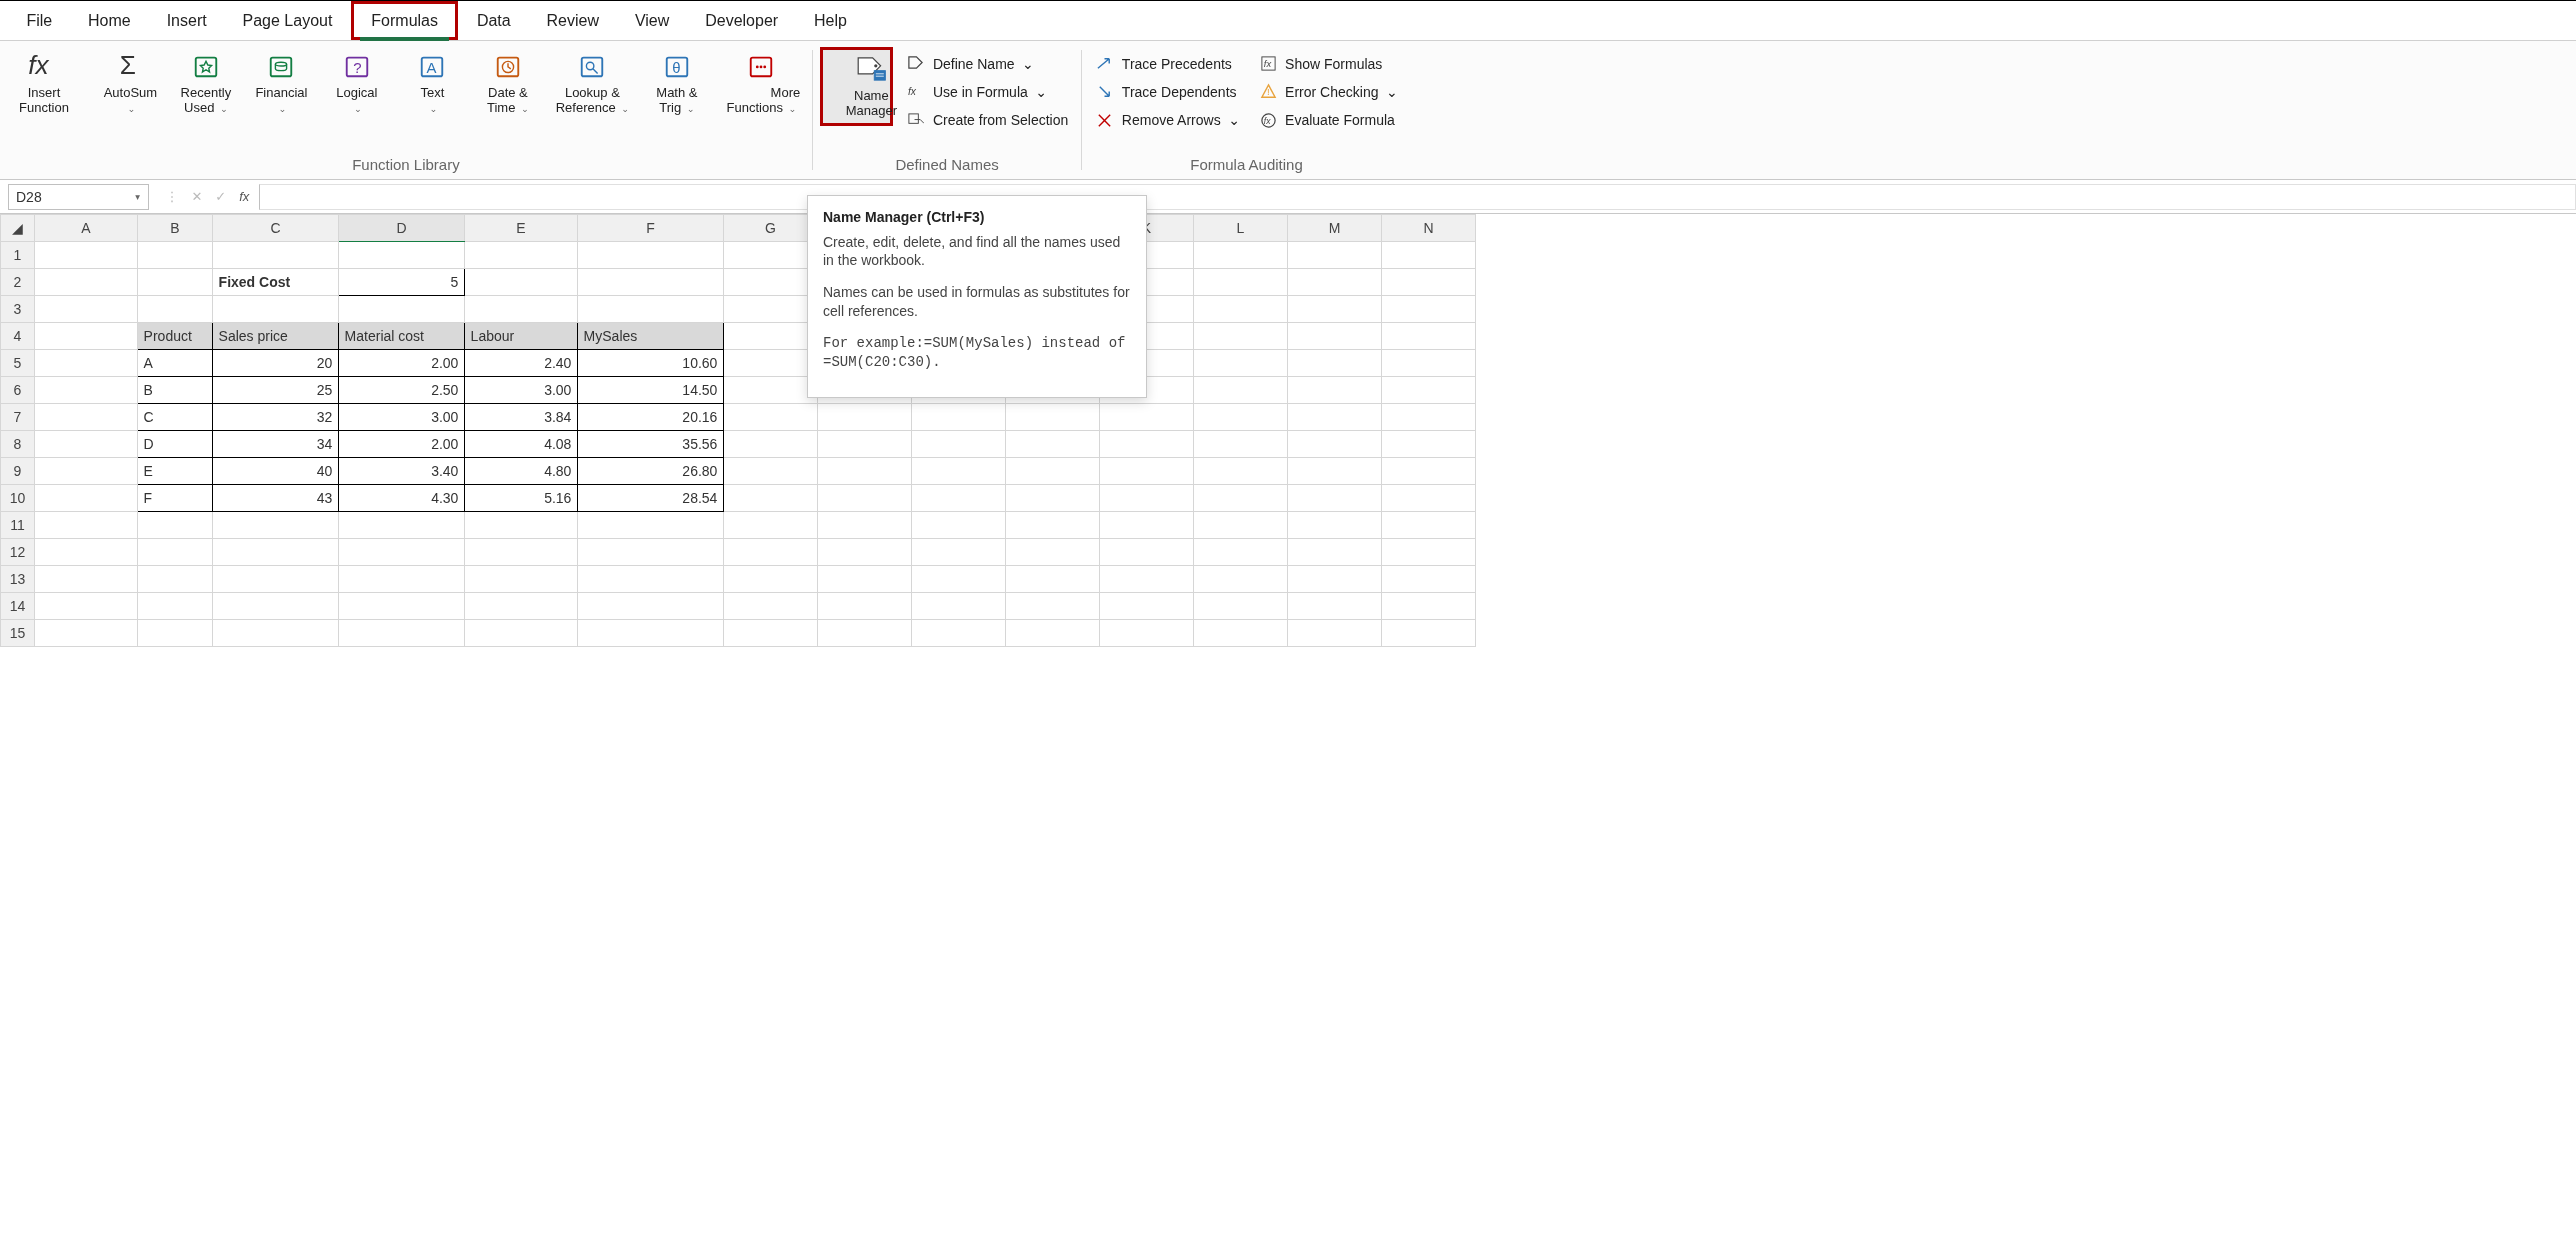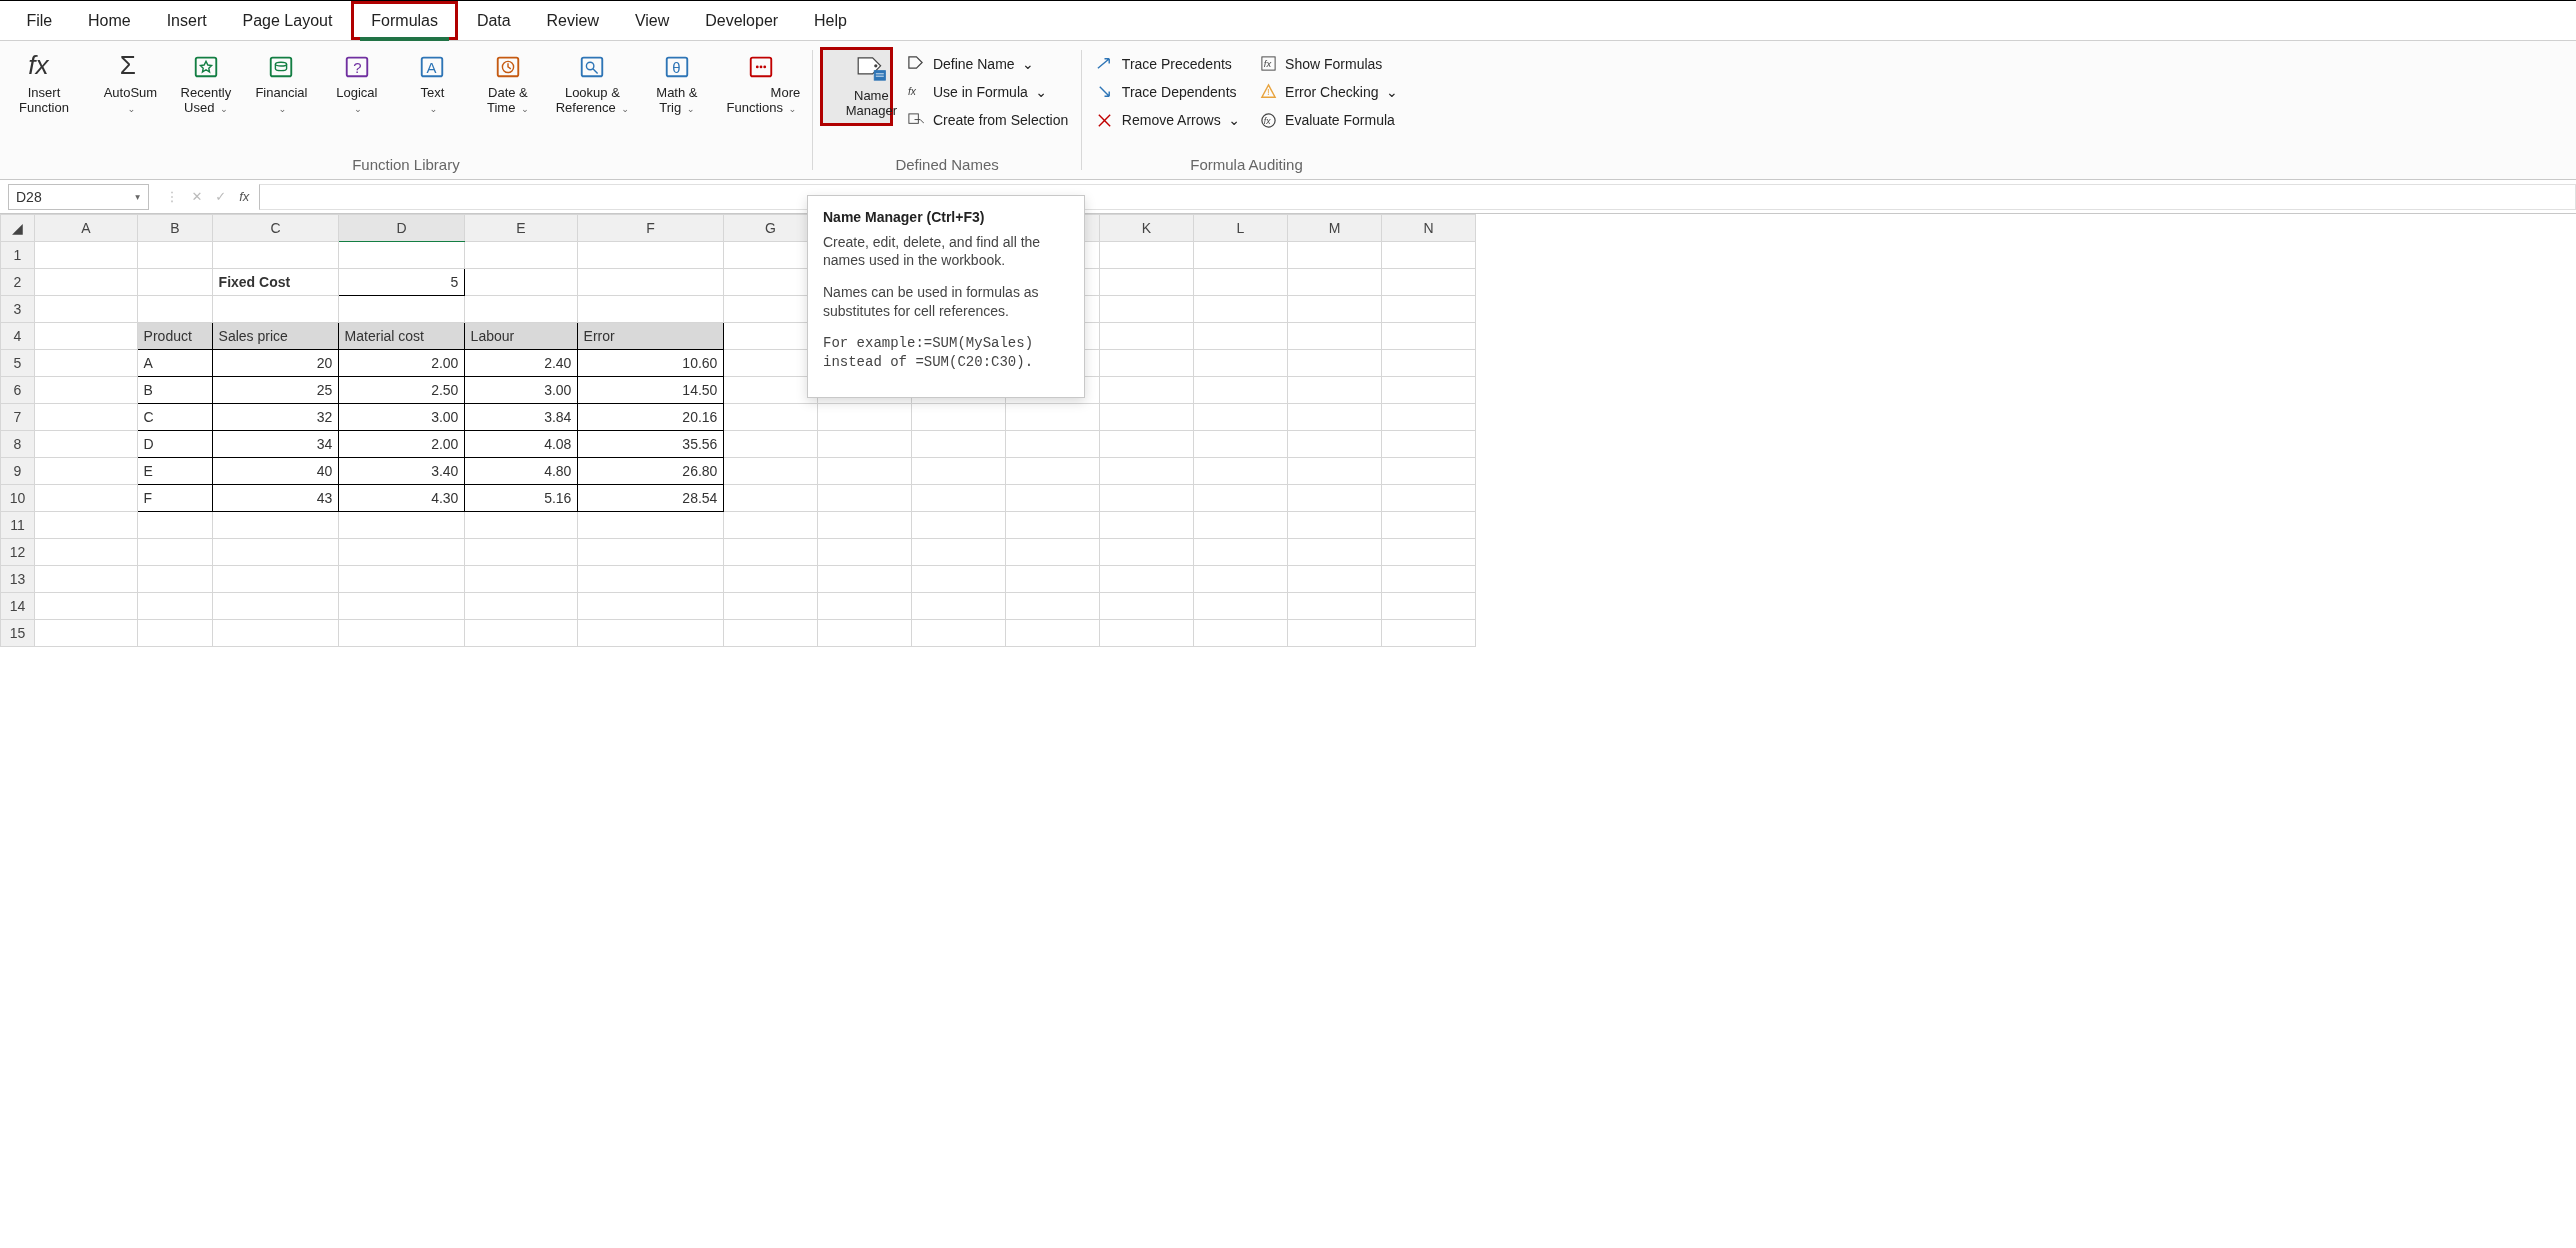--- a/index.html
+++ b/index.html
@@ -47,21 +47,21 @@
 .num{text-align:right;}
 .thickT{border-top:1.9px solid #000 !important;}
 .thickB{border-bottom:1.9px solid #000 !important;}
 .thickL{border-left:1.9px solid #000 !important;}
 .thickR{border-right:1.9px solid #000 !important;}
 .hdrcell{background:#d9d9d9 !important;border:0.9px solid #000 !important;}
 .datacell{border:0.9px solid #000 !important;}
 .selcol{background:#e5e5e5 !important;border-bottom:1.9px solid #137e43 !important;}
 
 
-.tooltip{position:absolute;top:195px;left:807px;width:278px;background:#fff;border:0.9px solid #c8c8c8;box-shadow:0 3.8px 11.3px rgba(0,0,0,0.15);padding:13px 15px;font-size:14px;color:#444;z-index:50;}
+.tooltip{position:absolute;top:195px;left:807px;width:340px;background:#fff;border:0.9px solid #c8c8c8;box-shadow:0 3.8px 11.3px rgba(0,0,0,0.15);padding:13px 15px;font-size:14px;color:#444;z-index:50;}
 .tooltip .tt-title{font-weight:700;color:#222;margin-bottom:7.5px;}
 .tooltip p{margin-bottom:13px;line-height:1.35;}
 .tooltip p:last-child{margin-bottom:12px;font-family:Liberation Mono, monospace;}
 </style>
 </head>
 <body>
 
 <div class="tabs">
   <div class="tab">File</div>
   <div class="tab">Home</div>
@@ -410,21 +410,21 @@
           <td></td>
           <td></td>
         </tr>
         <tr>
           <td class="rowhdr">4</td>
           <td></td>
           <td class="hdrcell thickT thickL">Product</td>
           <td class="hdrcell thickT">Sales price</td>
           <td class="hdrcell thickT">Material cost</td>
           <td class="hdrcell thickT">Labour</td>
-          <td class="hdrcell thickT thickR">Error</td>
+          <td class="hdrcell thickT thickR">MySales</td>
           <td></td>
           <td></td>
           <td></td>
           <td></td>
           <td></td>
           <td></td>
           <td></td>
           <td></td>
         </tr>
         <tr>

